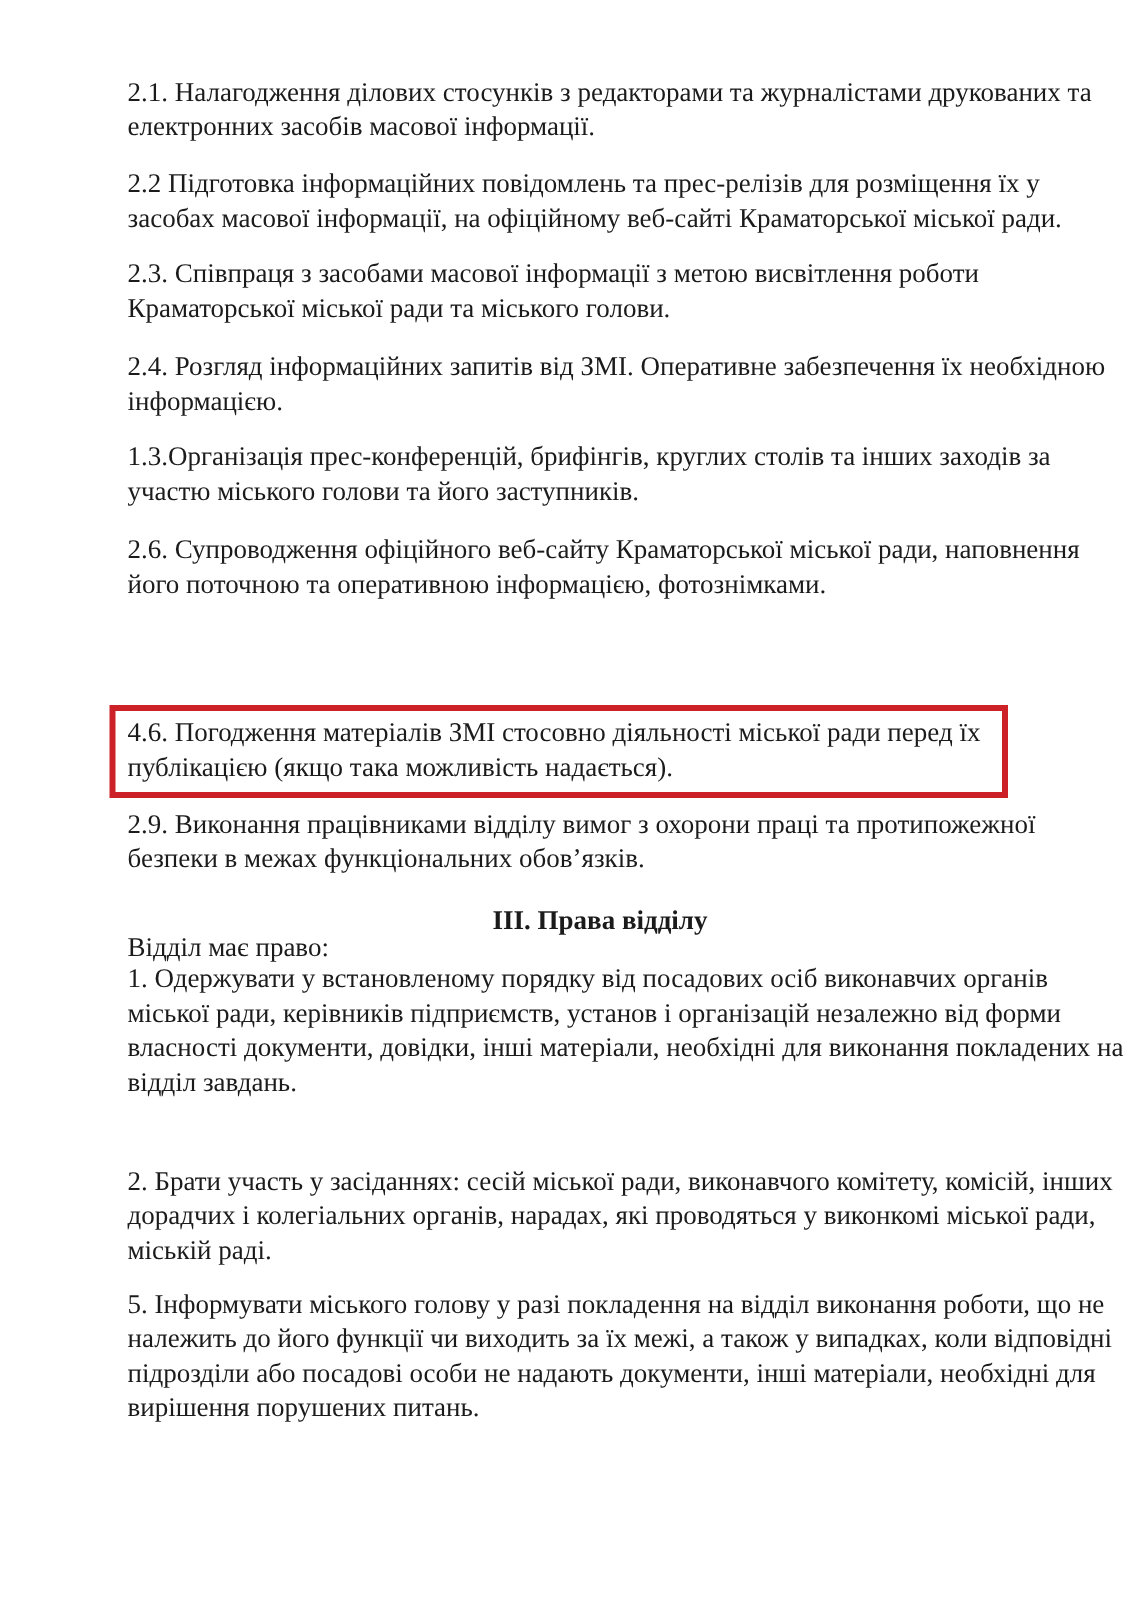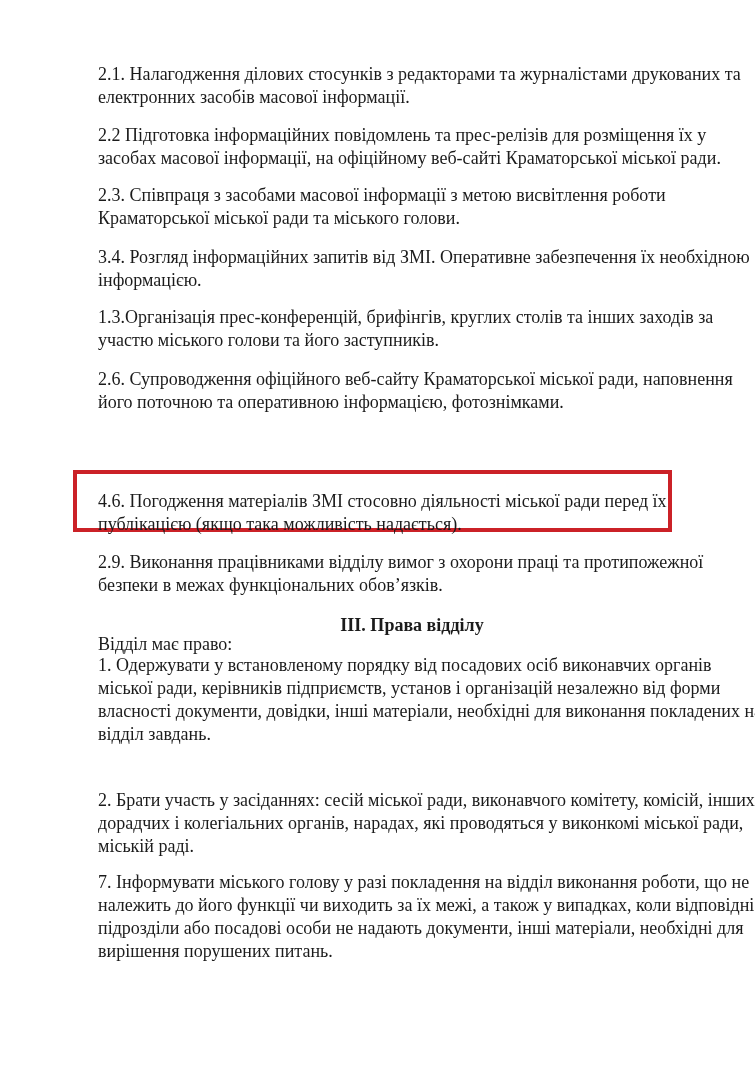--- a/index.html
+++ b/index.html
@@ -12,31 +12,31 @@
     width: 755px;
     height: 1067px;
     background: #ffffff;
     overflow: hidden;
     font-family: "Liberation Serif", serif;
     color: #1b1b1b;
   }
   .para {
     position: absolute;
     left: 85px;
-    margin: 13px;
+    margin: 0;
     font-size: 18px;
     line-height: 23px;
     white-space: pre;
     color: #1b1b1b;
   }
   .heading {
     position: absolute;
     left: 85px;
     width: 622px;
-    margin: 16px;
+    margin: 4px;
     font-size: 18px;
     line-height: 23px;
     font-weight: bold;
     text-align: center;
     white-space: pre;
   }
   .hl-box {
     position: absolute;
     left: 73px;
     top: 470px;
@@ -50,21 +50,21 @@
 <body>
 
 <div class="page">
 
   <p class="para" style="top:50px">2.1. Налагодження ділових стосунків з редакторами та журналістами друкованих та
 електронних засобів масової інформації.</p>
   <p class="para" style="top:111px">2.2 Підготовка інформаційних повідомлень та прес-релізів для розміщення їх у
 засобах масової інформації, на офіційному веб-сайті Краматорської міської ради.</p>
   <p class="para" style="top:171px">2.3. Співпраця з засобами масової інформації з метою висвітлення роботи
 Краматорської міської ради та міського голови.</p>
-  <p class="para" style="top:233px">3.4. Розгляд інформаційних запитів від ЗМІ. Оперативне забезпечення їх необхідною
+  <p class="para" style="top:233px">2.4. Розгляд інформаційних запитів від ЗМІ. Оперативне забезпечення їх необхідною
 інформацією.</p>
   <p class="para" style="top:293px">1.3.Організація прес-конференцій, брифінгів, круглих столів та інших заходів за
 участю міського голови та його заступників.</p>
   <p class="para" style="top:355px">2.6. Супроводження офіційного веб-сайту Краматорської міської ради, наповнення
 його поточною та оперативною інформацією, фотознімками.</p>
 
   <div class="hl-box" style="border: 4px solid #cb2127;"></div>
   <p class="para" style="top:477px">4.6. Погодження матеріалів ЗМІ стосовно діяльності міської ради перед їх
 публікацією (якщо така можливість надається).</p>
 
@@ -75,18 +75,18 @@
 
   <p class="para" style="top:620px">Відділ має право:</p>
 
   <p class="para" style="top:641px">1. Одержувати у встановленому порядку від посадових осіб виконавчих органів
 міської ради, керівників підприємств, установ і організацій незалежно від форми
 власності документи, довідки, інші матеріали, необхідні для виконання покладених на
 відділ завдань.</p>
   <p class="para" style="top:776px">2. Брати участь у засіданнях: сесій міської ради, виконавчого комітету, комісій, інших
 дорадчих і колегіальних органів, нарадах, які проводяться у виконкомі міської ради,
 міській раді.</p>
-  <p class="para" style="top:858px">7. Інформувати міського голову у разі покладення на відділ виконання роботи, що не
+  <p class="para" style="top:858px">5. Інформувати міського голову у разі покладення на відділ виконання роботи, що не
 належить до його функції чи виходить за їх межі, а також у випадках, коли відповідні
 підрозділи або посадові особи не надають документи, інші матеріали, необхідні для
 вирішення порушених питань.</p>
 
 </div>
 
 </body></html>

